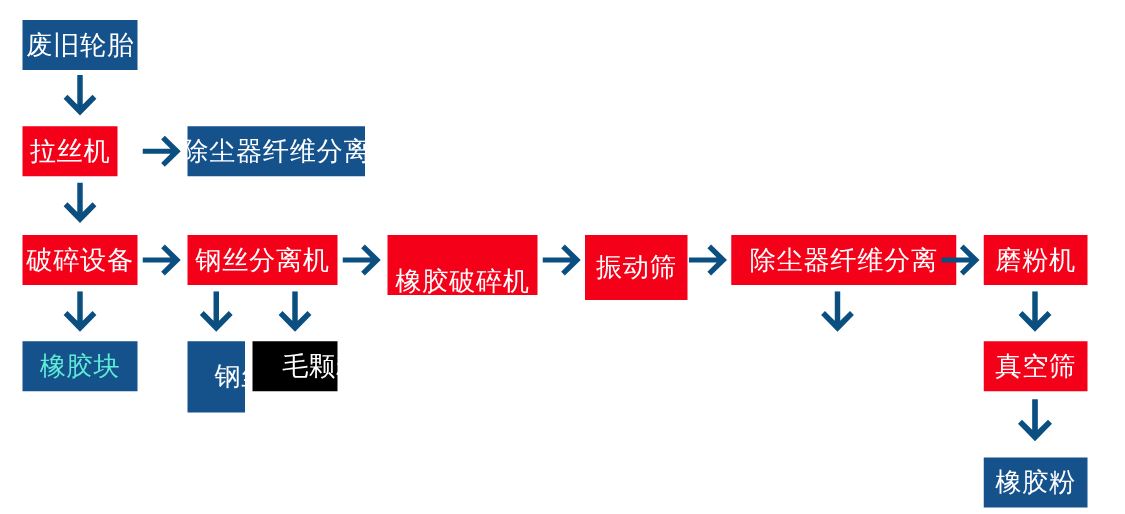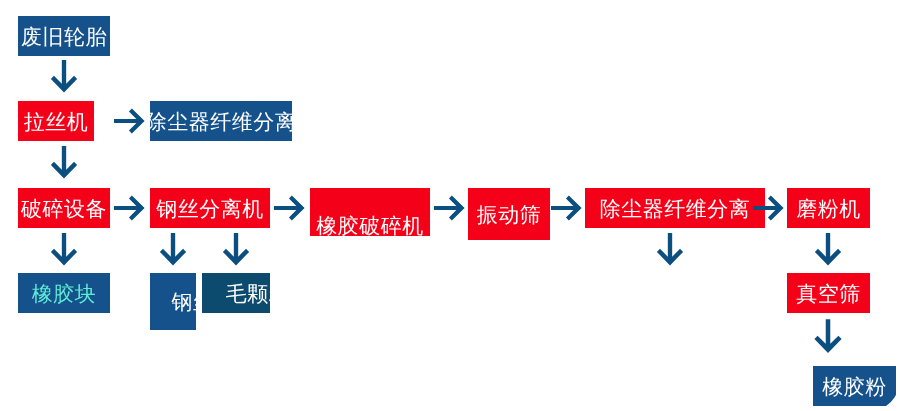--- a/index.html
+++ b/index.html
@@ -75,27 +75,27 @@
     </div>
     <div class="node red" style="left: 787px; top: 188px; width: 83px; height: 40px; background: rgb(245, 0, 25); color: rgb(255, 255, 255); align-items: center;">
       <span>磨粉机</span>
     </div>
     <div class="node blue" style="left: 18px; top: 273px; width: 92px; height: 40px; background: rgb(21, 82, 140); color: #5eead4;">
       <span>橡胶块</span>
     </div>
     <div class="node blue" style="left: 150px; top: 273px; width: 46px; height: 57px; background: rgb(21, 82, 140); color: rgb(255, 255, 255); padding-left: 40px;">
       <span>钢丝</span>
     </div>
-    <div class="node blue" style="left: 202px; top: 273px; width: 68px; height: 40px; background: #0c4a6e; color: rgb(255, 255, 255); padding-left: 44px;">
+    <div class="node blue" style="left: 202px; top: 273px; width: 68px; height: 40px; background: #000000; color: rgb(255, 255, 255); padding-left: 44px;">
       <span>毛颗粒</span>
     </div>
     <div class="node red" style="left: 787px; top: 273px; width: 83px; height: 40px; background: rgb(245, 0, 25); color: rgb(255, 255, 255); text-align: center;">
       <span>真空筛</span>
     </div>
-    <div class="node blue" style="left: 787px; top: 366px; width: 83px; height: 40px; background: rgb(21, 82, 140); color: rgb(255, 255, 255); margin-left: 26px;">
+    <div class="node blue" style="left: 787px; top: 366px; width: 83px; height: 40px; background: rgb(21, 82, 140); color: rgb(255, 255, 255);">
       <span>橡胶粉</span>
     </div>
     <div class="arrow" style="left: 48px; top: 60px; width: 32px; height: 36px; color: rgb(11, 79, 128);">
       <svg viewBox="0 0 24 28" width="100%" height="100%" aria-hidden="true">
         <path d="M10.3 0 h3.4 v18.4 l6.1 -6.1 2.4 2.4 L12 25.2 1.8 14.7 4.2 12.3 l6.1 6.1 Z" fill="currentColor"></path>
       </svg>
     </div>
     <div class="arrow" style="left: 114px; top: 105px; width: 34px; height: 32px; color: rgb(11, 79, 128);">
       <svg viewBox="0 0 28 24" width="100%" height="100%" aria-hidden="true">
         <path d="M0 10.3 h18.4 l-6.1 -6.1 2.4 -2.4 L25.2 12 14.7 22.2 12.3 19.8 l6.1 -6.1 H0 Z" fill="currentColor"></path>

